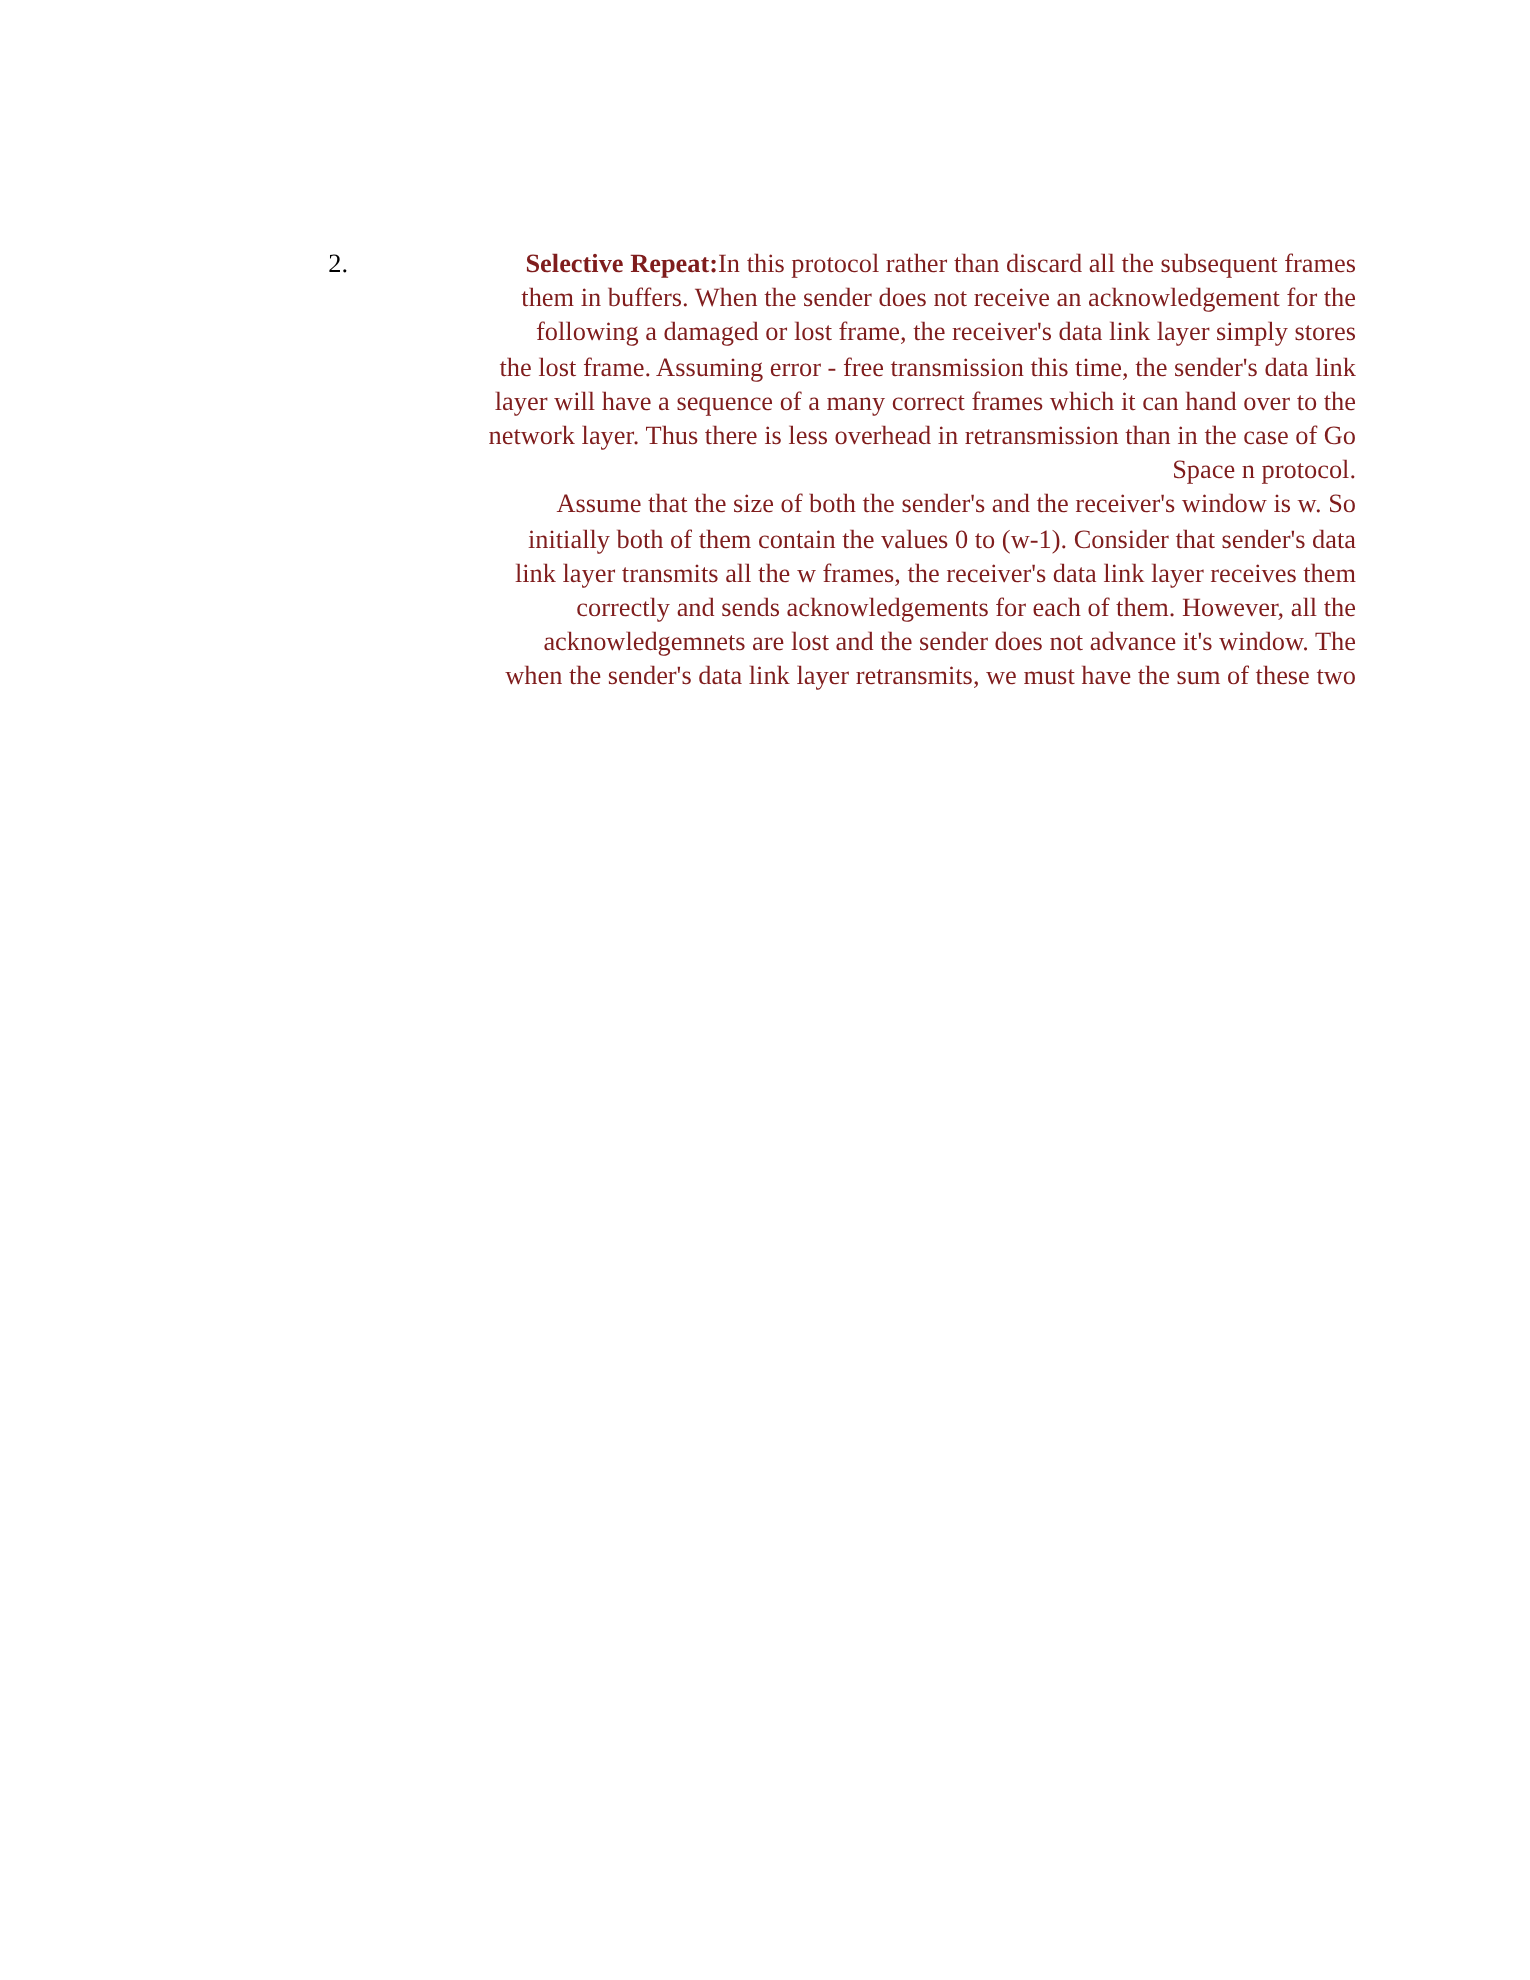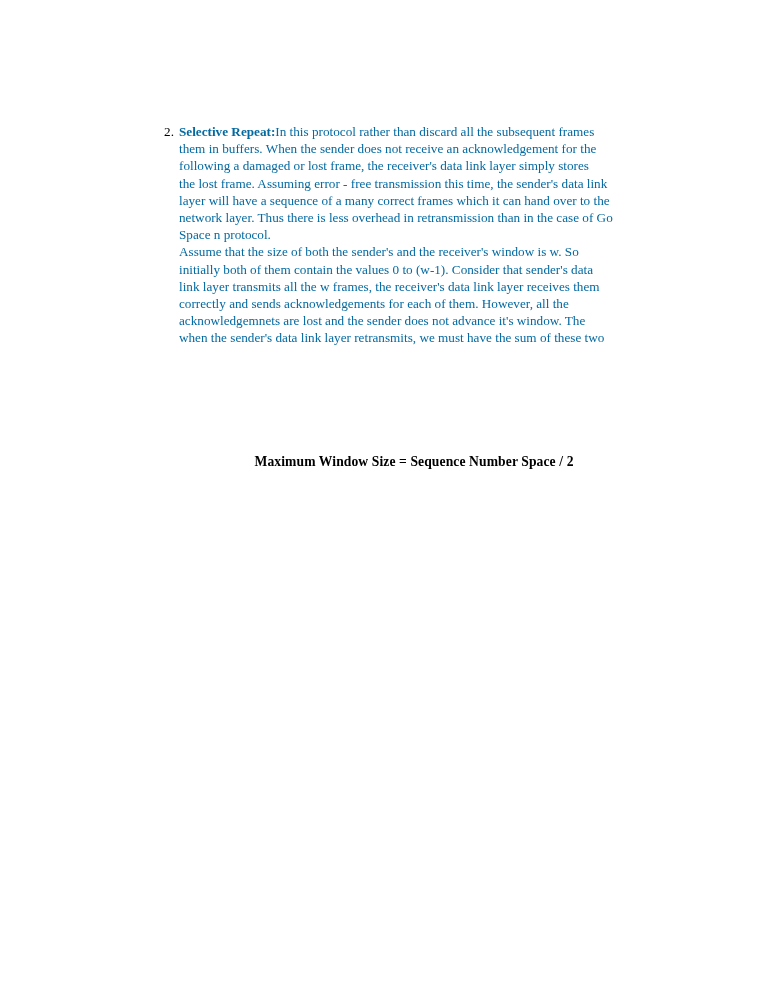--- a/index.html
+++ b/index.html
@@ -42,22 +42,22 @@
     line-height: 17.2px;
     color: #000;
   }
   .item-body {
     margin-left: 29px;
     width: 499px;
   }
   .para {
     font-size: 13.2px;
     line-height: 17.2px;
-    text-align: left;
-    color: #0369a1;
+    text-align: right;
+    color: #7f1d1d;
     white-space: nowrap;
   }
   .para .ln {
     display: block;
     white-space: pre;
   }
   .lead {
     font-weight: bold;
   }
   
@@ -101,15 +101,14 @@
         <span class="ln">initially both of them contain the values 0 to (w-1). Consider that sender's data</span>
         <span class="ln">link layer transmits all the w frames, the receiver's data link layer receives them</span>
         <span class="ln">correctly and sends acknowledgements for each of them. However, all the</span>
         <span class="ln">acknowledgemnets are lost and the sender does not advance it's window. The</span>
         <span class="ln">when the sender's data link layer retransmits, we must have the sum of these two</span>
       </div>
 
     </div>
   </div>
 
-  <div class="formula">Maximum Window Size = Sequence Number Space / 2</div>
 
 </div>
 
 </body></html>

